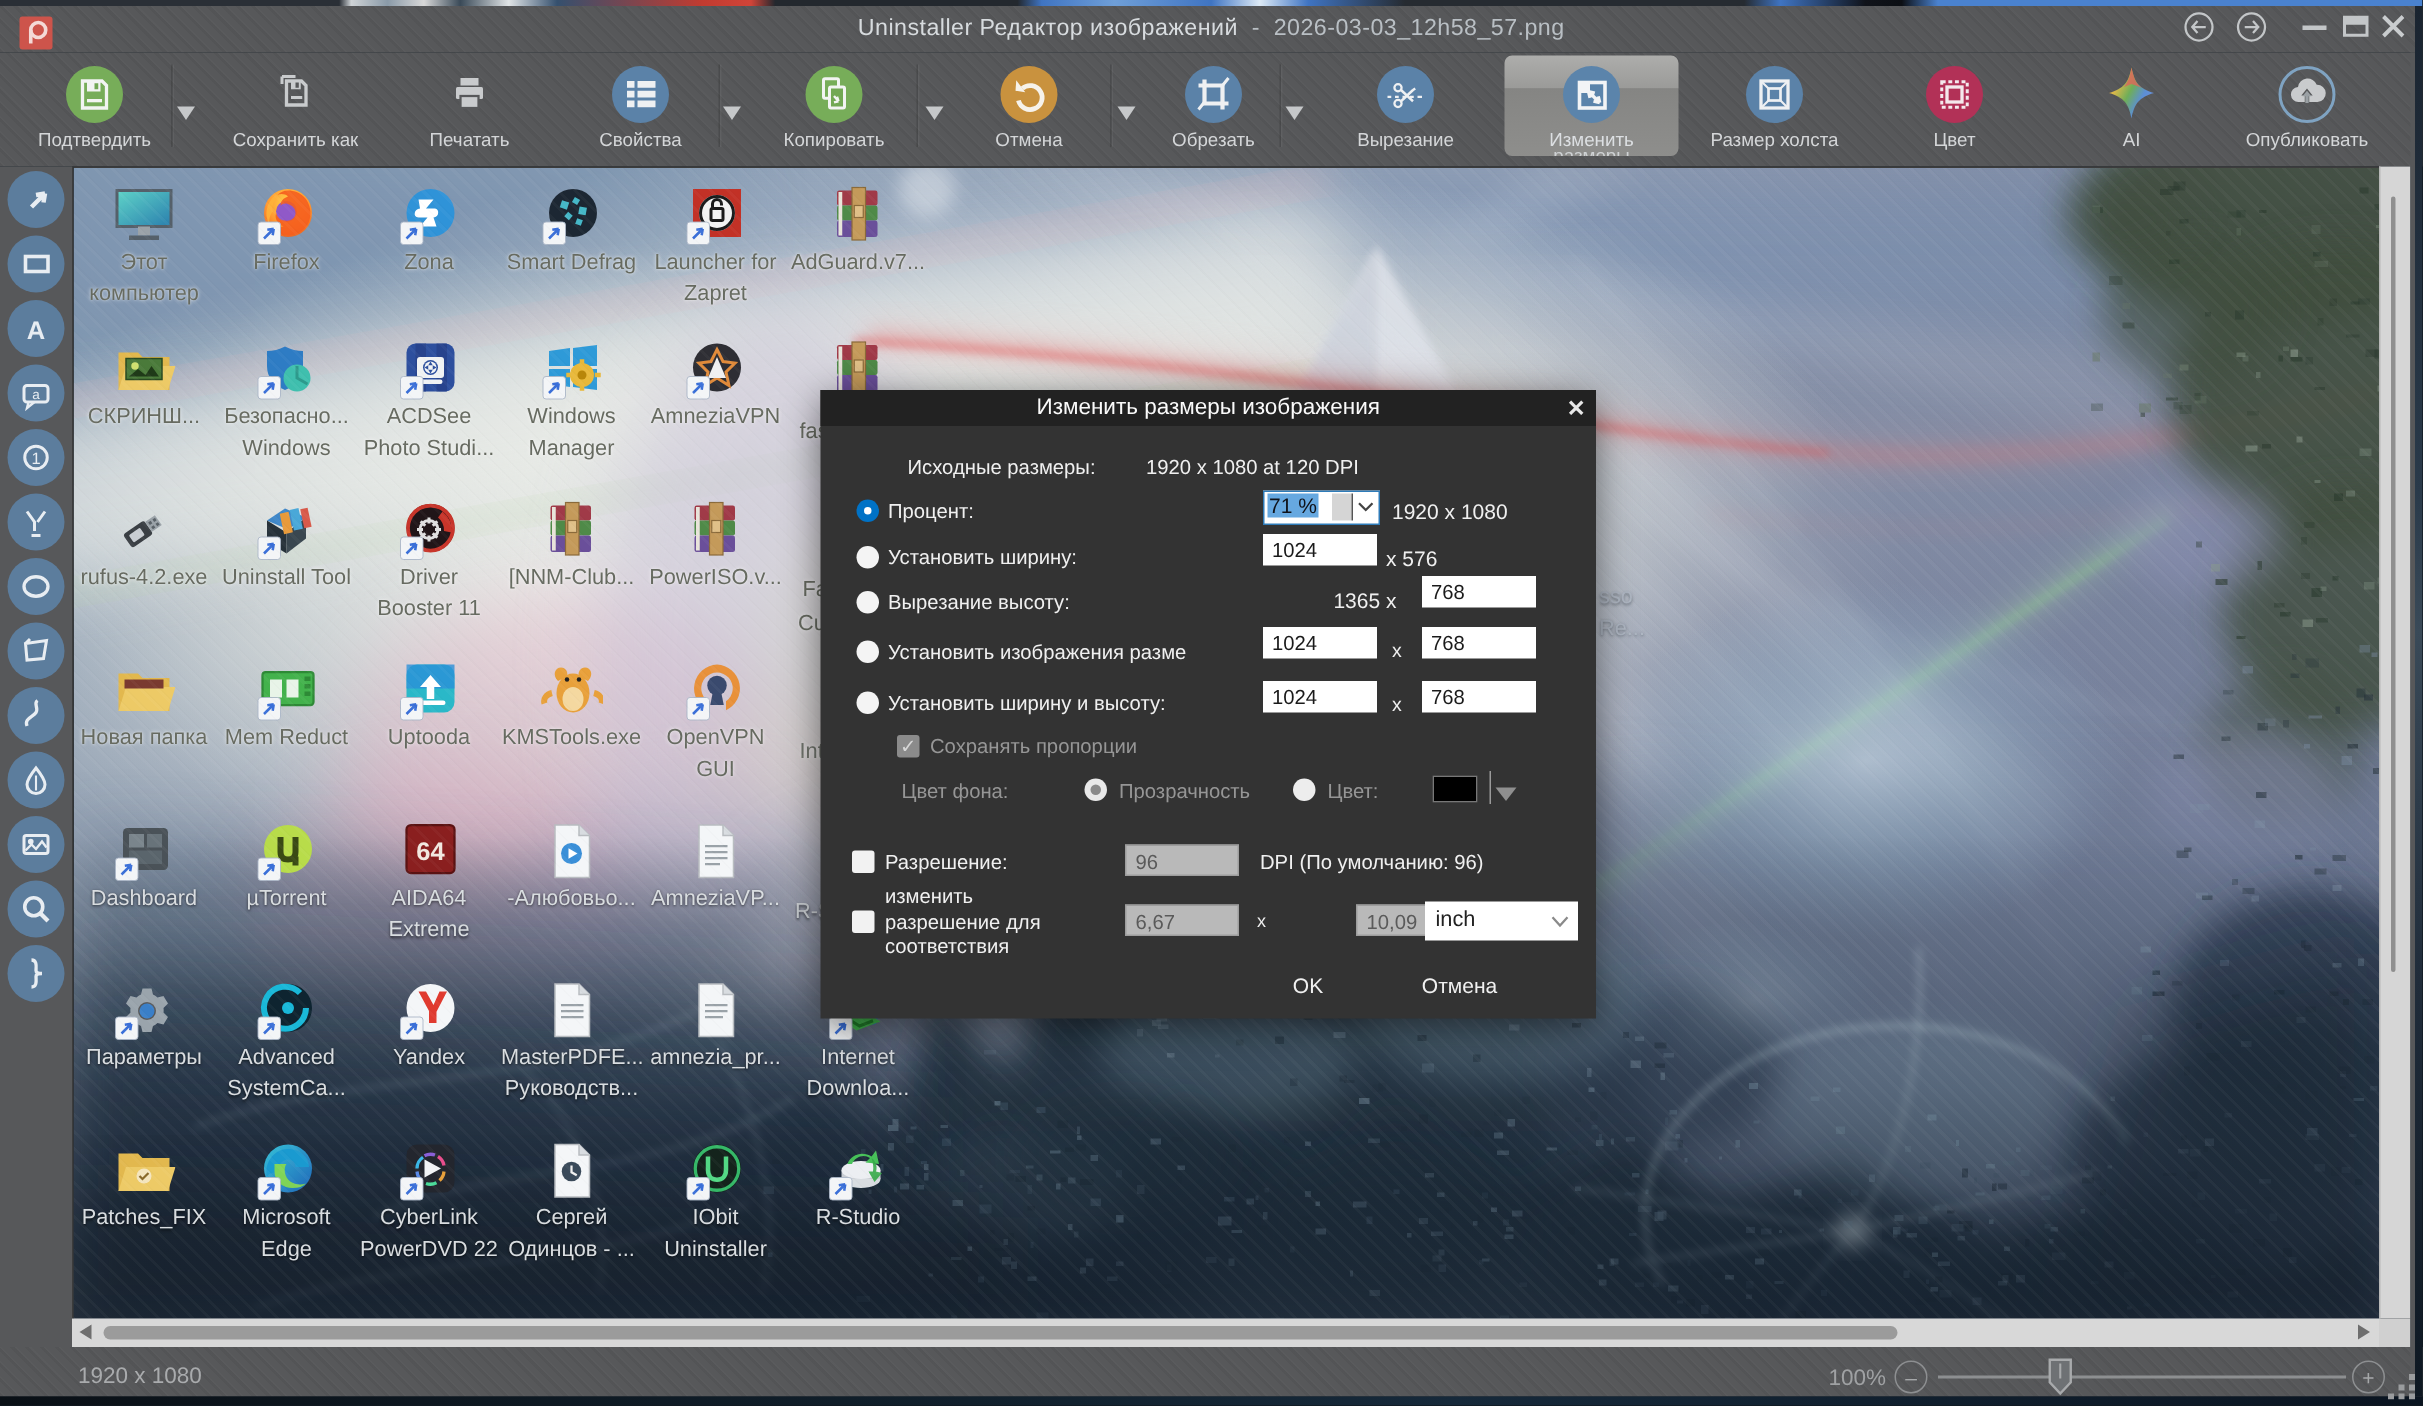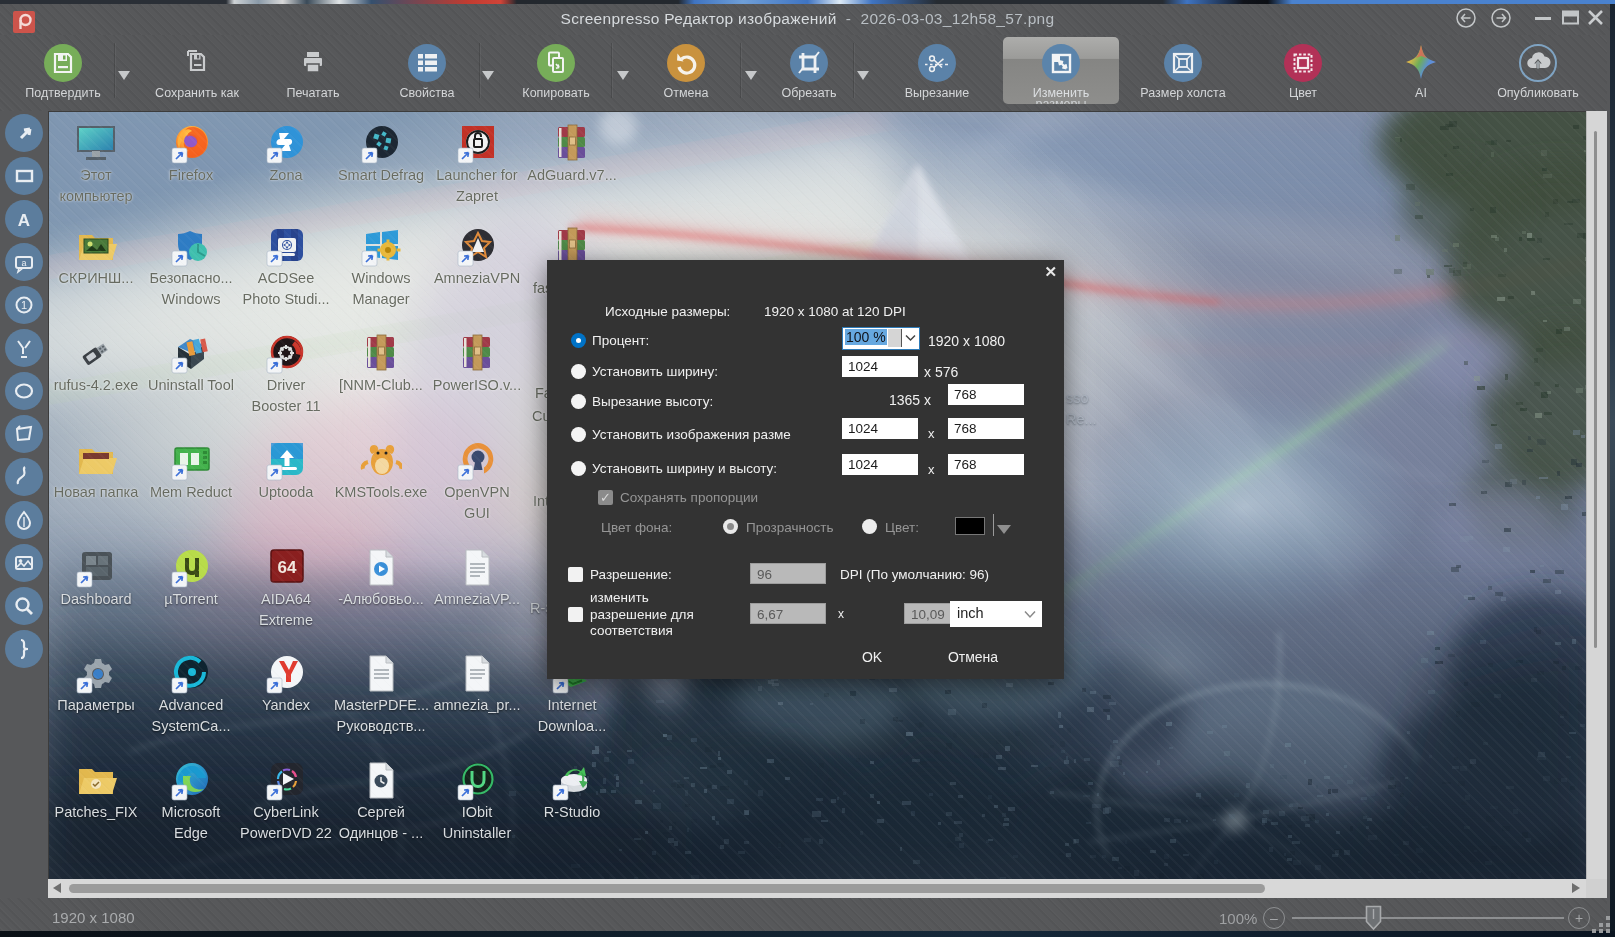--- a/index.html
+++ b/index.html
@@ -84,21 +84,21 @@
 <div class="abs" id="topstrip"></div>
 <div class="abs" id="titlebar"></div>
 <div class="abs hatch" style="left:0;top:4px;width:1615px;height:31px;"></div>
 <div class="abs" id="toolbar"></div>
 <div class="abs hatch" style="left:0;top:35px;width:1615px;height:76px;"></div>
 <div class="abs" id="sidebar"></div>
 <div class="abs" id="statusbar"></div>
 <div class="abs hatch" style="left:0;top:898px;width:1615px;height:33px;"></div>
 <div class="abs" id="bottomstrip"></div>
 <div class="abs" id="applogo"></div>
-<div class="abs" id="title"><span>Screenpresso Редактор изображений</span>&nbsp;&nbsp;<span class="fn">-&nbsp;&nbsp;2026-03-03_12h58_57.png</span></div>
+<div class="abs" id="title"><span>Uninstaller Редактор изображений</span>&nbsp;&nbsp;<span class="fn">-&nbsp;&nbsp;2026-03-03_12h58_57.png</span></div>
 <svg class="abs" style="left:16px;top:13px;" width="18" height="18" viewBox="0 0 18 18">
     <circle cx="9.5" cy="7" r="5" fill="none" stroke="#f4d9d6" stroke-width="2.4"></circle>
     <path d="M4.5,7 L4.5,16" stroke="#f4d9d6" stroke-width="2.4" fill="none"></path>
   </svg>
 
 <svg class="abs" style="left:1455px;top:7px;" width="150px" height="22" viewBox="0 0 150 22">
   <g stroke="#c3c6c8" stroke-width="1.5" fill="none">
     <circle cx="11" cy="11" r="9"></circle>
       <path d="M6.5,11 L15.5,11 M10,7 L6.5,11 L10,15"></path>
     <circle cx="46" cy="11" r="9"></circle>
@@ -1577,28 +1577,31 @@
       <rect x="14" y="0" width="4" height="4"></rect>
       <rect x="7" y="7" width="4" height="4"></rect>
       <rect x="14" y="7" width="4" height="4"></rect>
       <rect x="0" y="13" width="4" height="4"></rect>
       <rect x="7" y="13" width="4" height="4"></rect>
       <rect x="14" y="13" width="4" height="4"></rect>
     </g>
   </svg>
 
 <div class="abs" id="dialog">
+  <div id="dlgtitle">
+      <span>Изменить размеры изображения</span>
+    </div>
   <div id="dlgclose">✕</div>
   <div class="dl" style="left:22px;top:44px;margin-left:36px;">Исходные размеры:</div>
   <div class="dl" style="left:217px;top:44px;">1920 x 1080 at 120 DPI</div>
 
   <div class="radio sel" style="left:24px;top:73px;"></div>
   <div class="dl" style="left:45px;top:73px;">Процент:</div>
   <div class="abs" style="left:295px;top:67px;width:78px;height:23px;background:#fff;border:1.5px solid #2e7bb8;">
-    <span style="position:absolute;left:2px;top:1px;background:#66a8e0;color:#10131a;font-size:14px;padding:0 1px;">100 %</span>
+    <span style="position:absolute;left:2px;top:1px;background:#66a8e0;color:#10131a;font-size:14px;padding:0 1px;">71 %</span>
     <span style="position:absolute;left:45px;top:1px;width:13px;height:18px;background:#d5d5d5;"></span>
     <span style="position:absolute;left:58px;top:1px;width:1px;height:18px;background:#555;"></span>
     <svg style="position:absolute;right:3px;top:6px;" width="11" height="8" viewBox="0 0 11 8">
         <path d="M1,1.5 L5.5,6 L10,1.5" stroke="#444" stroke-width="1.5" fill="none"></path>
       </svg>
   </div>
   <div class="dl" style="left:381px;top:73px;font-size:14px;">1920 x 1080</div>
 
   <div class="radio" style="left:24px;top:104px;"></div>
   <div class="dl" style="left:45px;top:104px;">Установить ширину:</div>
@@ -1637,21 +1640,21 @@
   <div class="chk" style="left:21px;top:307px;"></div>
   <div class="dl" style="left:43px;top:307px;text-align:right;">Разрешение:</div>
   <div class="fldd" style="left:203px;top:303px;">96</div>
   <div class="dl" style="left:293px;top:307px;">DPI (По умолчанию: 96)</div>
 
   <div class="chk" style="left:21px;top:347px;"></div>
   <div class="dl" style="left:43px;top:330px;line-height:16.5px;">изменить<br>разрешение для<br>соответствия</div>
   <div class="fldd" style="left:203px;top:343px;">6,67</div>
   <div class="dl" style="left:291px;top:347px;font-size:12px;">x</div>
   <div class="fldd" style="left:311px;top:343px;margin-left:46px;">10,09</div>
-  <div class="abs" style="left:403px;top:341px;width:92px;height:26px;background:#fff;">
+  <div class="abs" style="left:403px;top:341px;width:102px;height:26px;background:#fff;">
     <span style="position:absolute;left:7px;top:4px;color:#222;font-size:14.5px;">inch</span>
     <svg style="position:absolute;right:6px;top:9px;" width="12" height="9" viewBox="0 0 12 9">
         <path d="M1,1.5 L6,7 L11,1.5" stroke="#8a8a8a" stroke-width="1.5" fill="none"></path>
       </svg>
   </div>
 
   <div class="dl" style="left:295px;top:389px;width:60px;text-align:center;font-size:14px;">OK</div>
   <div class="dl" style="left:396px;top:389px;width:60px;text-align:center;font-size:14px;">Отмена</div>
 </div>
 

